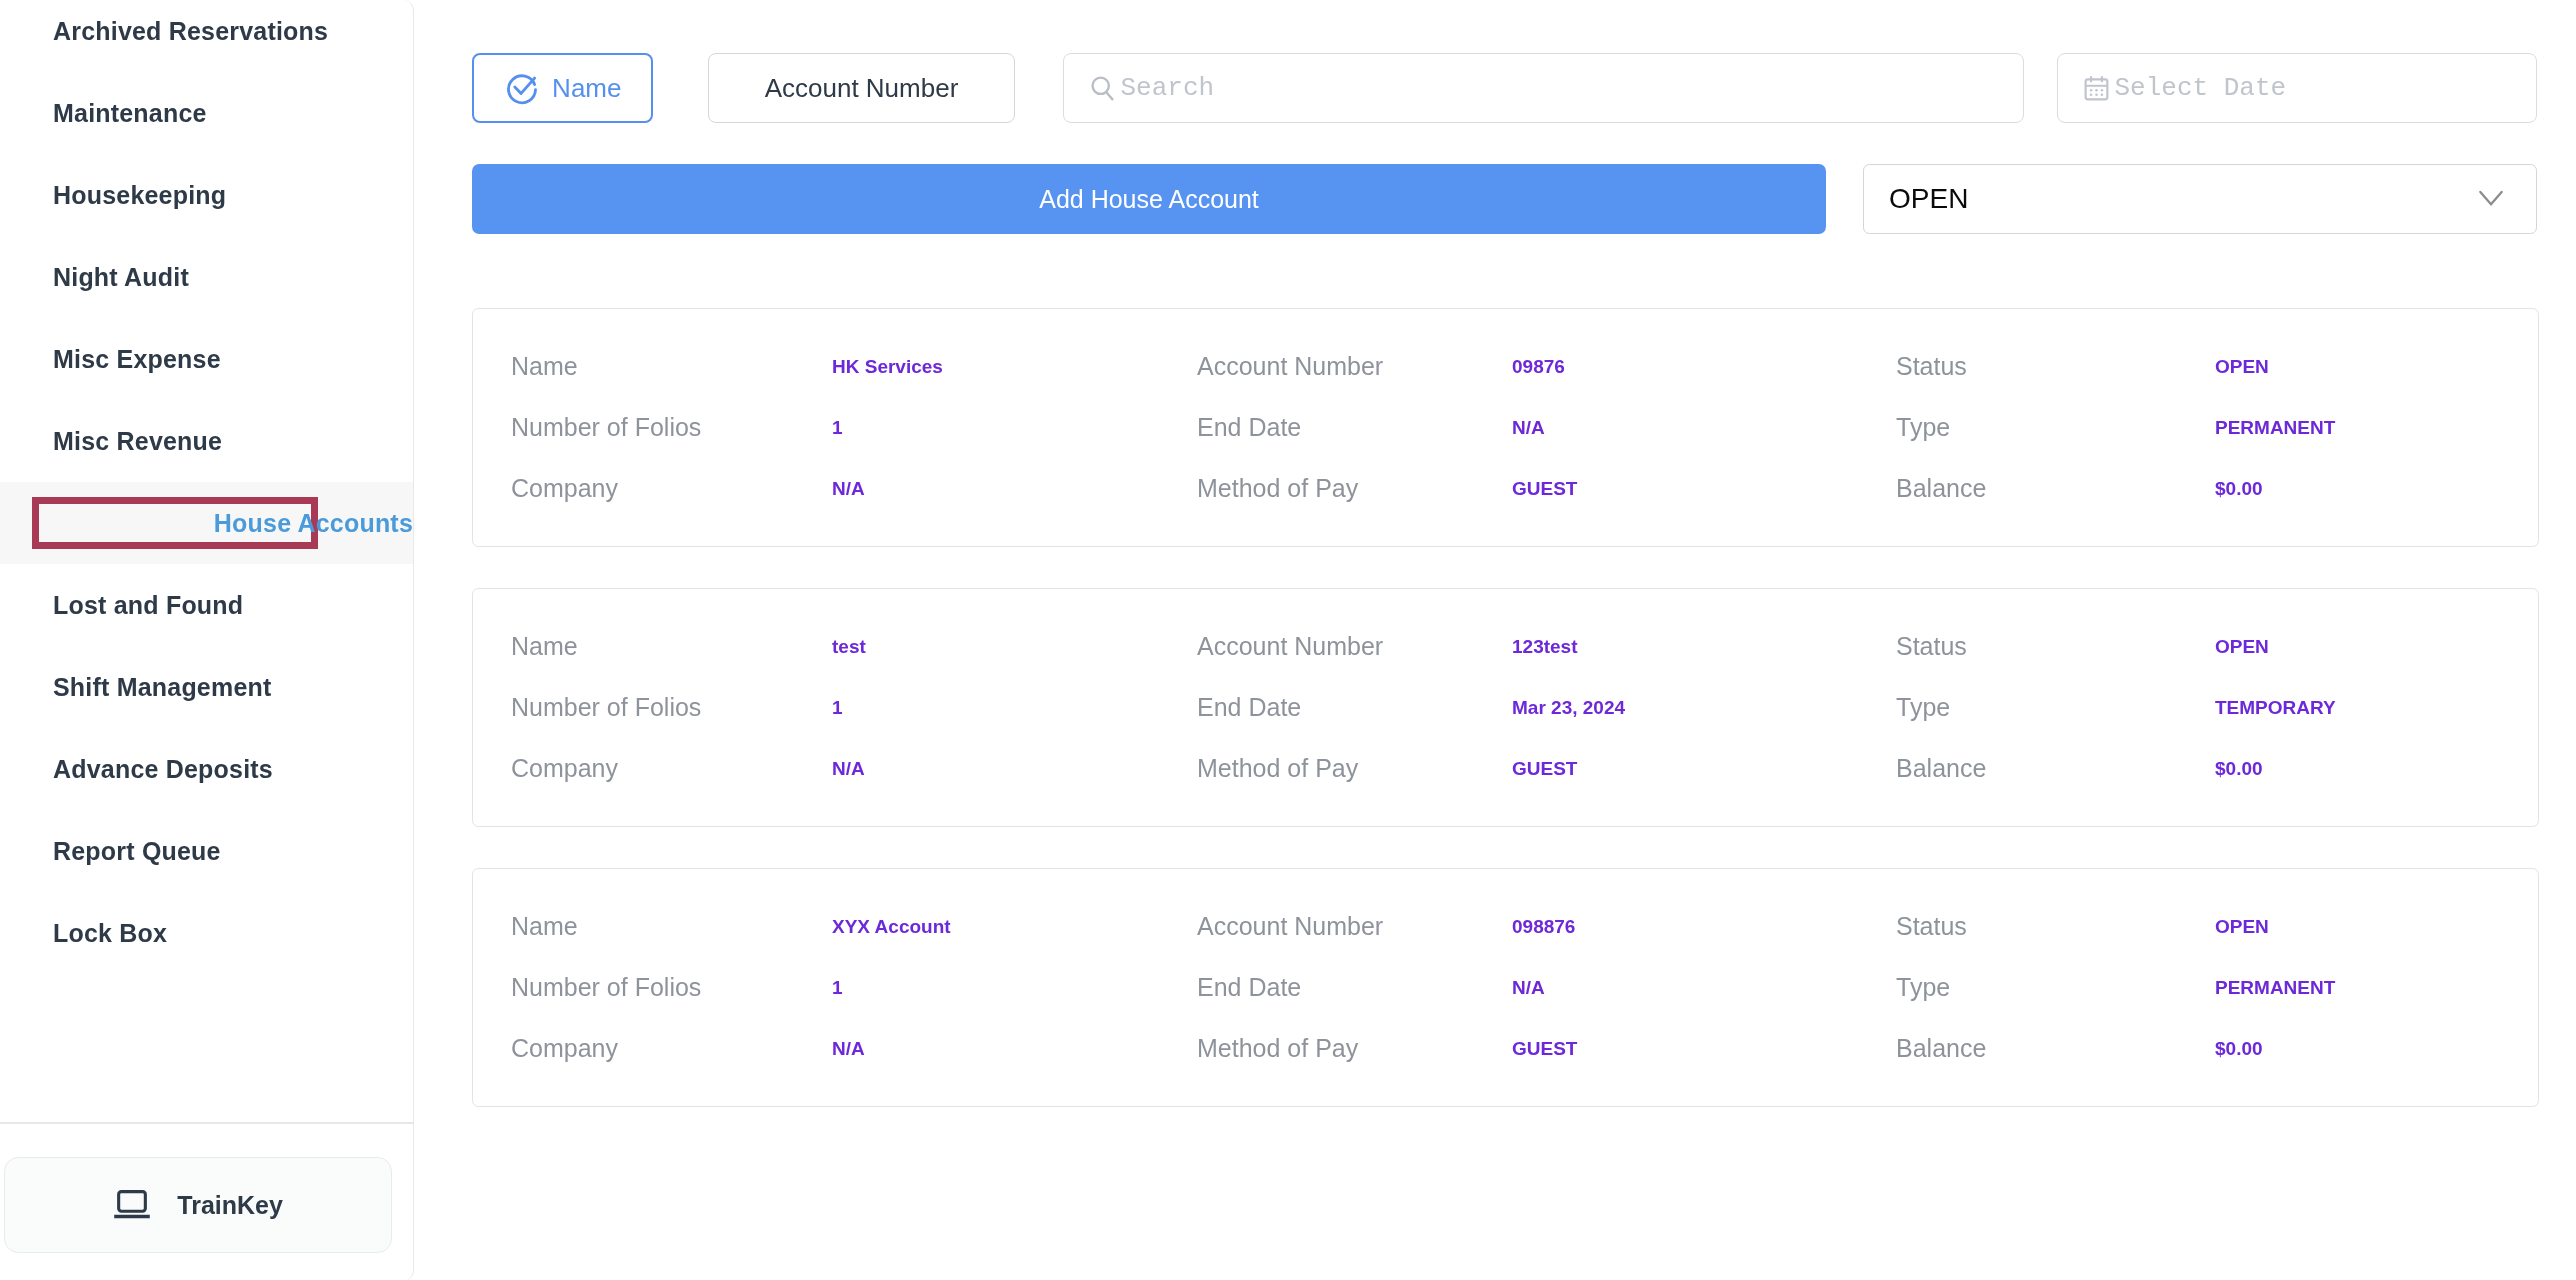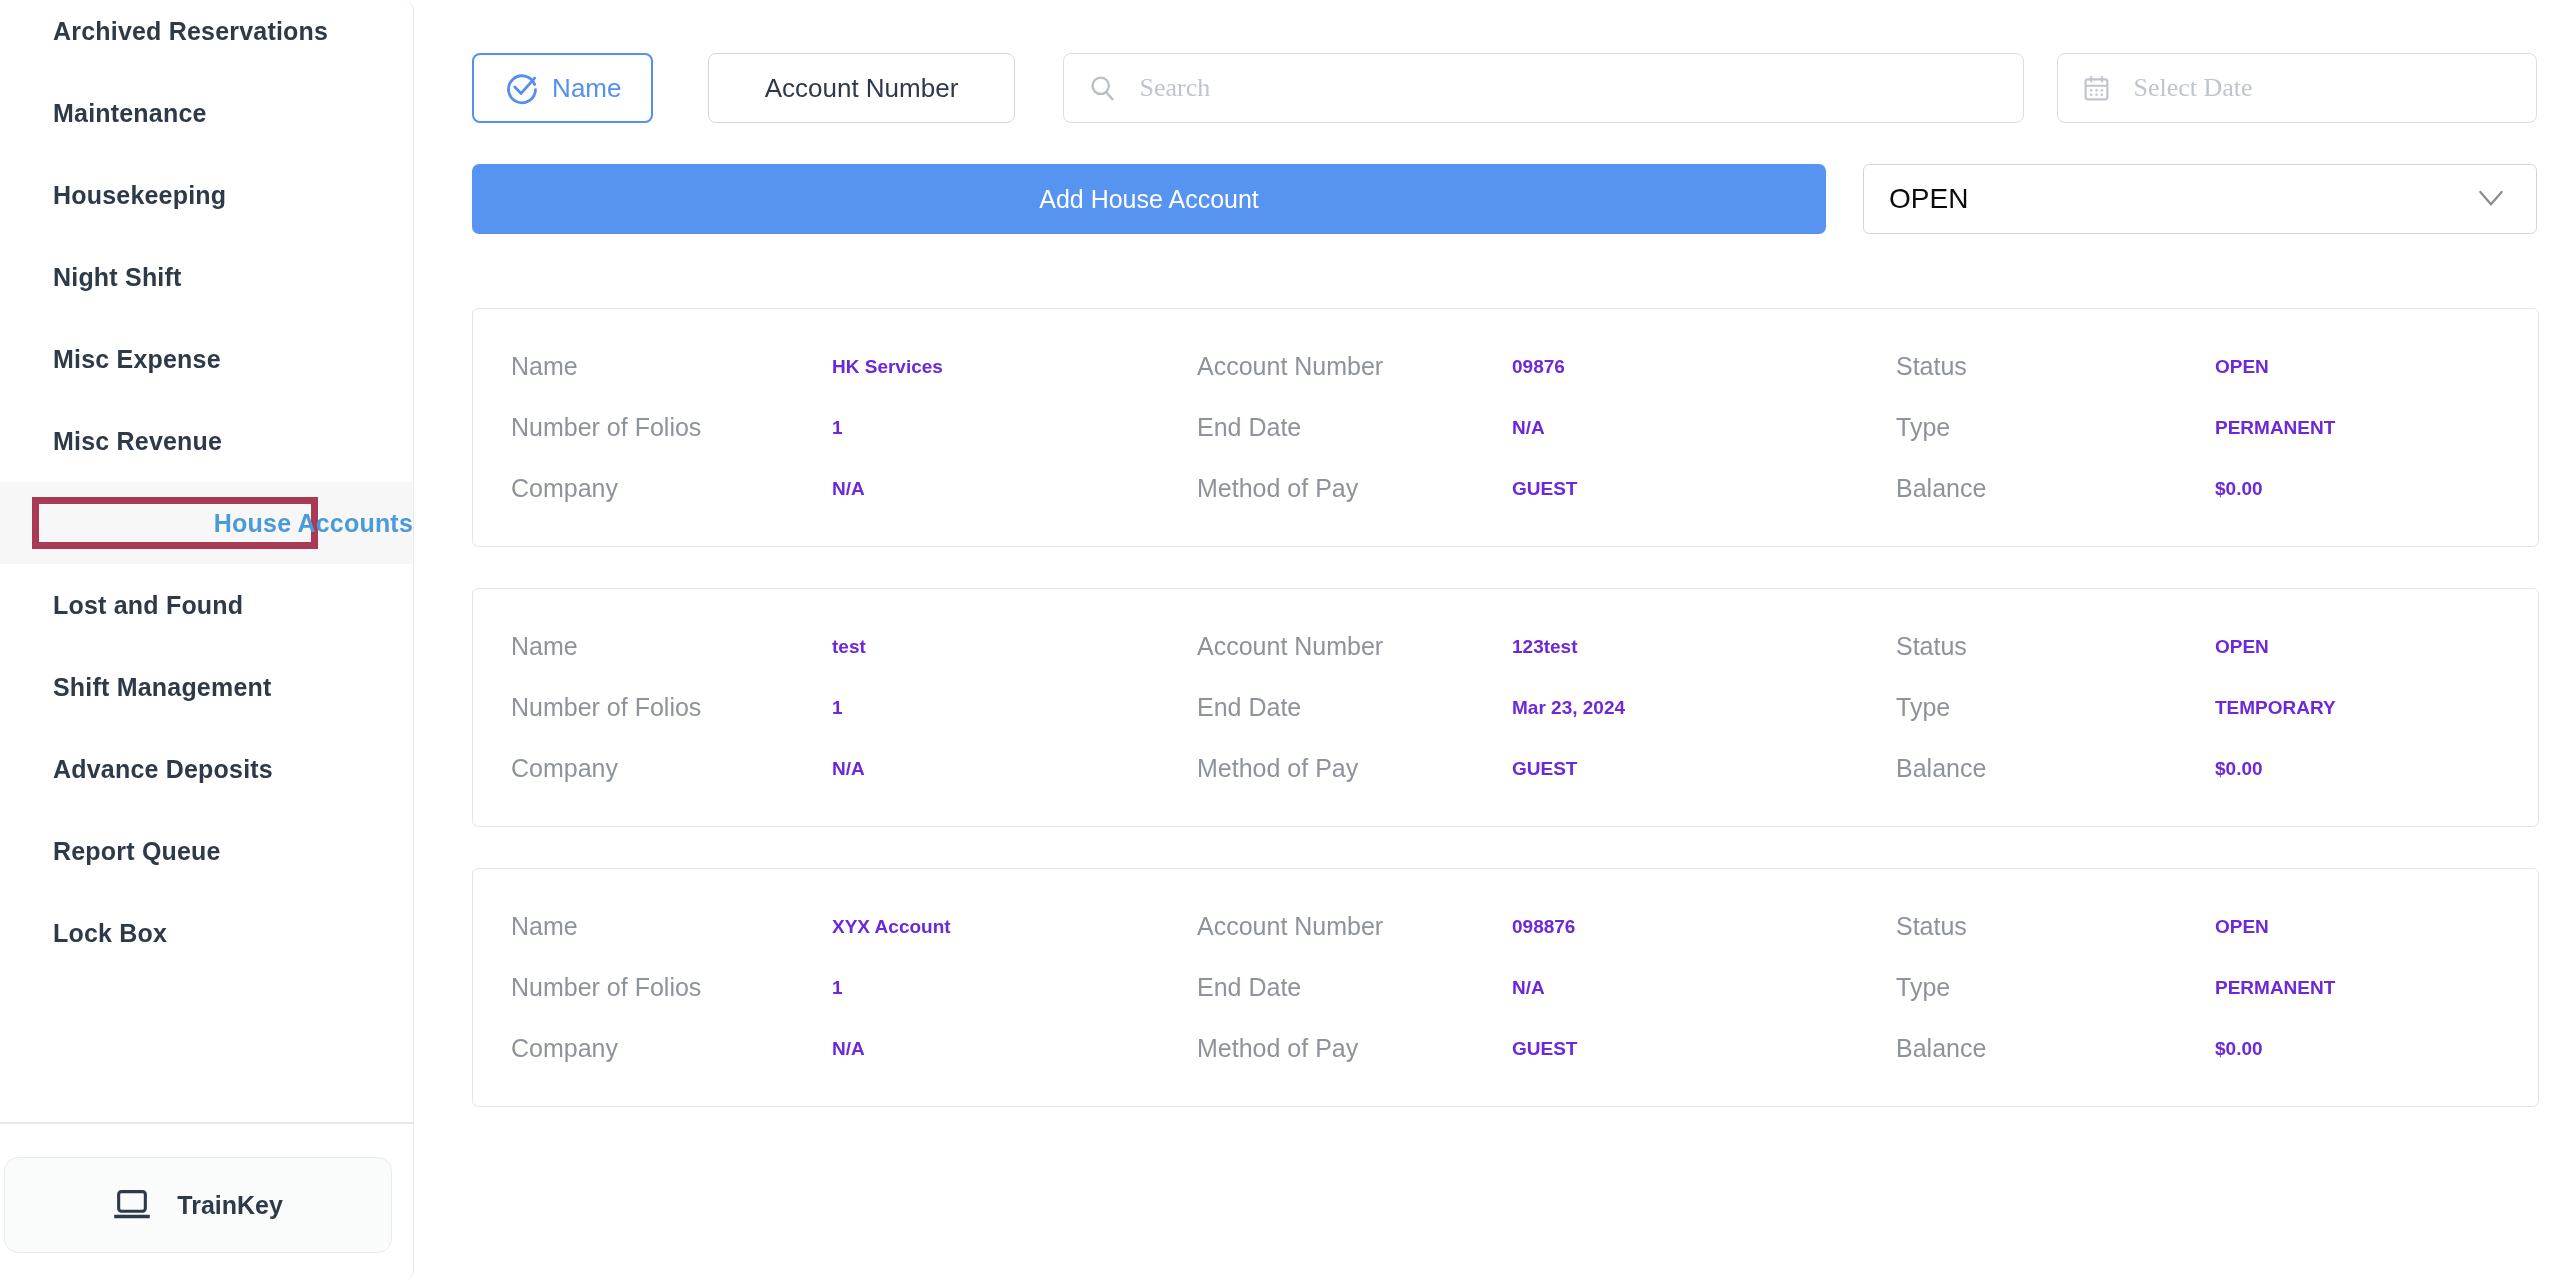--- a/index.html
+++ b/index.html
@@ -36,22 +36,22 @@
   .btn-account { left:294px; width:307px; border:1.8px solid #d6d6d6; }
   .btn-account span { font-size:26px; color:#2e3a48; }
 
   .input-wrap { position:absolute; top:53px; height:70px; background:#fff;
                 border:1.8px solid #dcdcdc; border-radius:8px; display:flex;
                 align-items:center; }
   .search-wrap { left:649px; width:961px; }
   .date-wrap { left:1643px; width:480px; }
   .input-wrap svg { margin-left:23.5px; flex:0 0 auto; }
   .input-wrap input { border:none; outline:none; background:transparent;
-                      font-family:Liberation Serif, serif; font-size:26px;
-                      color:#2e3a48; margin-left:23px; width:80%; }
+                      font-family:Liberation Mono, monospace; font-size:26px;
+                      color:#2e3a48; margin-left:4px; width:80%; }
   .input-wrap input::placeholder { color:#c0c4cc; }
 
   .add-btn { position:absolute; left:58px; top:164px; width:1354px; height:70px;
              background:#5794f1; border:none; border-radius:7.2px; color:#ffffff;
              font-family:"Liberation Sans", sans-serif; font-size:25px; cursor:pointer; }
 
   .status-select { position:absolute; left:1449px; top:164px; width:674px; height:70px;
                    background:#ffffff; border:1.8px solid #d5d5d5; border-radius:6.3px;
                    display:flex; align-items:center; cursor:pointer; }
   .status-select .sel-value { font-size:28px; color:#0a0a0a; margin-left:25px; }
@@ -79,21 +79,21 @@
       <div class="side-item">
 
     <span class="side-label">Maintenance</span>
   </div>
       <div class="side-item">
 
     <span class="side-label">Housekeeping</span>
   </div>
       <div class="side-item">
 
-    <span class="side-label">Night Shift</span>
+    <span class="side-label">Night Audit</span>
   </div>
       <div class="side-item">
 
     <span class="side-label">Misc Expense</span>
   </div>
       <div class="side-item">
 
     <span class="side-label">Misc Revenue</span>
   </div>
       <div class="side-item active">

